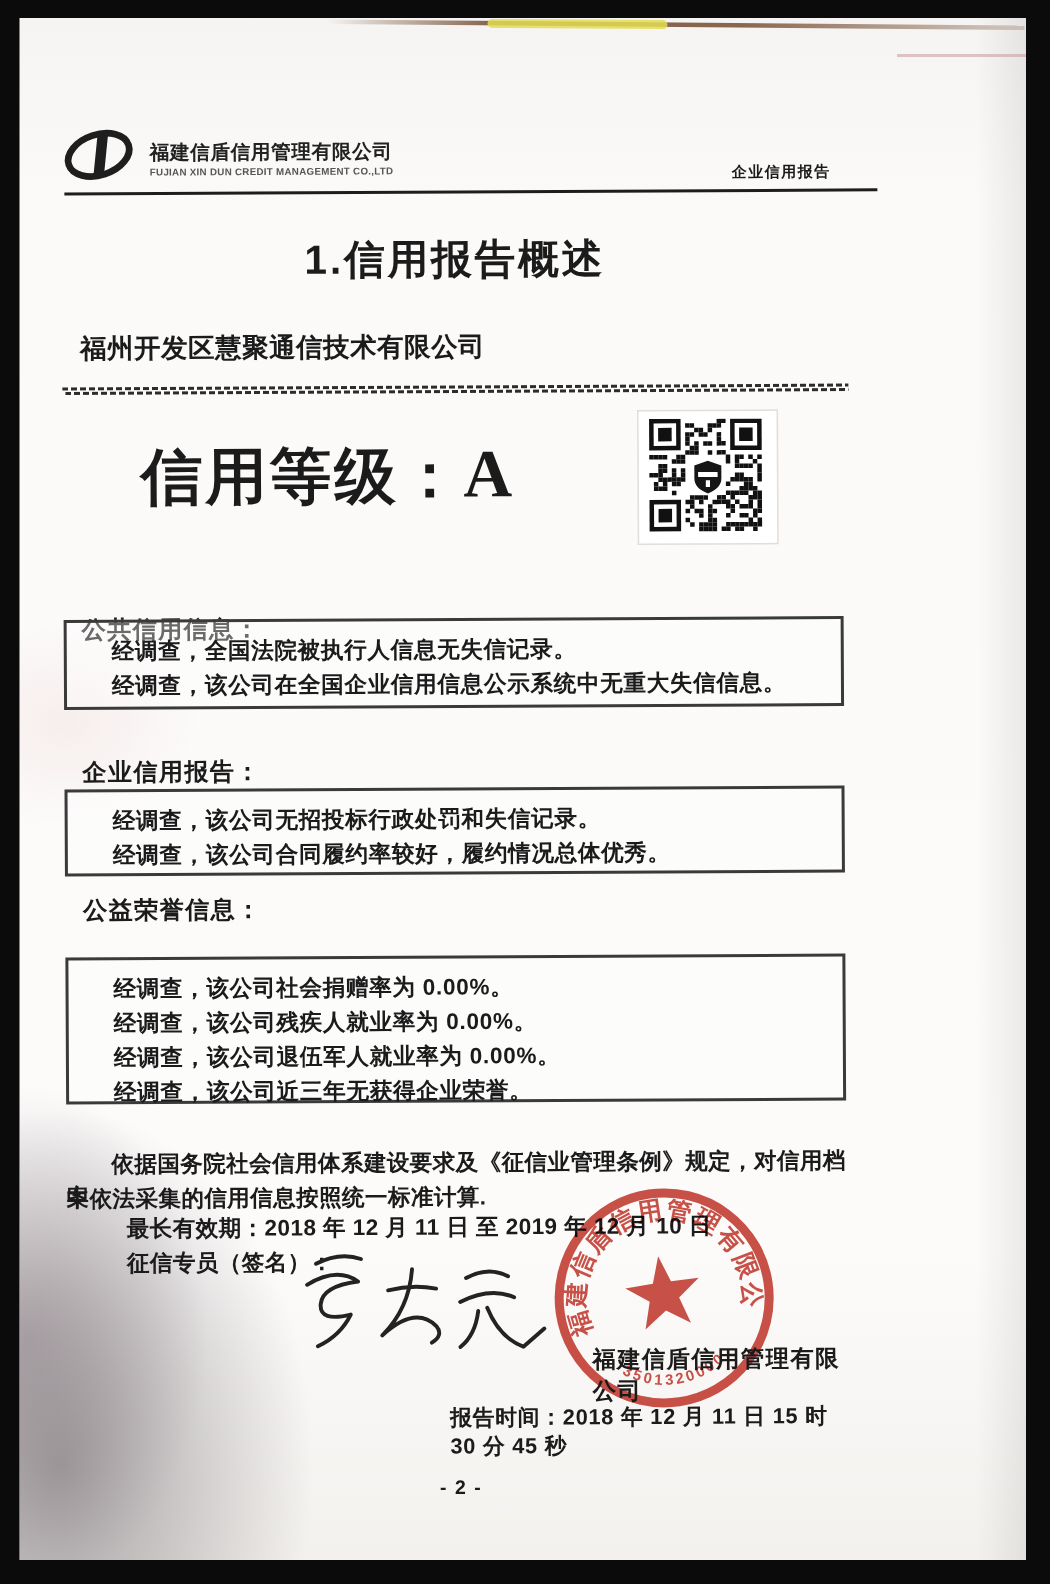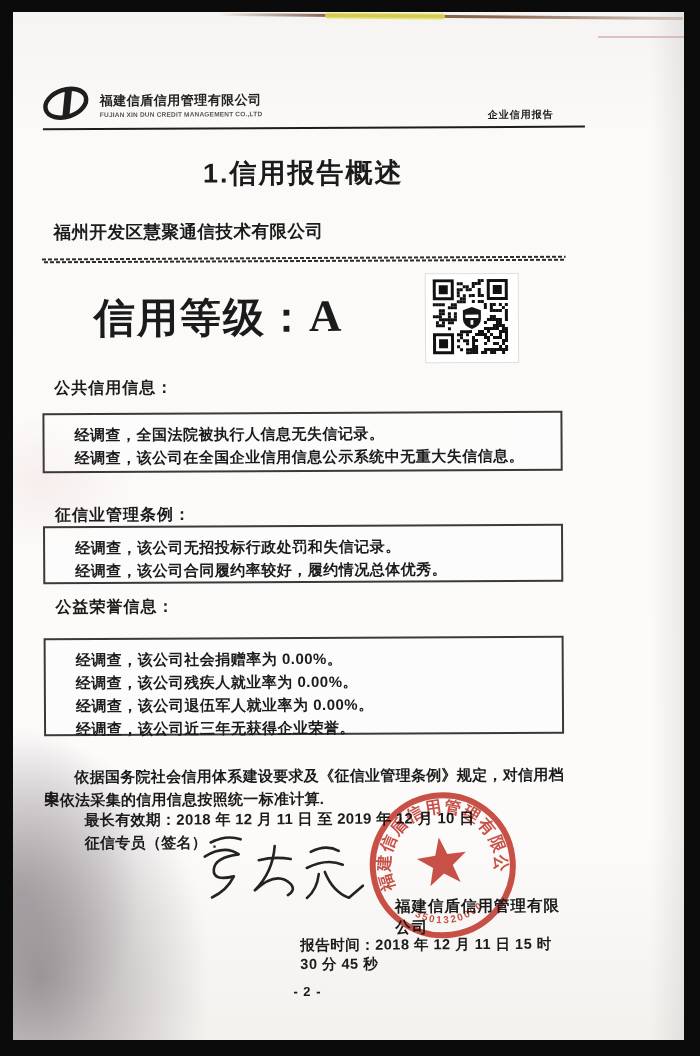--- a/index.html
+++ b/index.html
@@ -284,27 +284,27 @@
               <rect x="57" y="72" width="3" height="3"></rect>
               <rect x="60" y="72" width="3" height="3"></rect>
               <rect x="69" y="72" width="3" height="3"></rect>
             </g>
           <path d="M39 28 l9 3.2 v8.6 q0 6.6 -9 10 q-9 -3.4 -9 -10 v-8.6 z" fill="#161616"></path>
           <rect x="32.5" y="35.5" width="13" height="3.4" fill="#fff"></rect>
           <rect x="37.6" y="41" width="2.8" height="4.6" fill="#fff"></rect>
         </svg>
       </div>
 
-      <div class="abs sec-heading" style="top:365px">公共信用信息：</div>
+      <div class="abs sec-heading" style="top:397px">公共信用信息：</div>
       <div class="abs info-box" style="top:400px;height:60px">
         <div class="line">经调查，全国法院被执行人信息无失信记录。</div>
         <div class="line">经调查，该公司在全国企业信用信息公示系统中无重大失信信息。</div>
       </div>
 
-      <div class="abs sec-heading" style="top:492px">征信业管理条例：</div>
+      <div class="abs sec-heading" style="top:492px">企业信用报告：</div>
       <div class="abs info-box" style="top:513px;height:58px">
         <div class="line">经调查，该公司无招投标行政处罚和失信记录。</div>
         <div class="line">经调查，该公司合同履约率较好，履约情况总体优秀。</div>
       </div>
 
       <div class="abs sec-heading" style="top:584px">公益荣誉信息：</div>
       <div class="abs info-box" style="top:625px;height:98px">
         <div class="line">经调查，该公司社会捐赠率为 0.00%。</div>
         <div class="line">经调查，该公司残疾人就业率为 0.00%。</div>
         <div class="line">经调查，该公司退伍军人就业率为 0.00%。</div>

